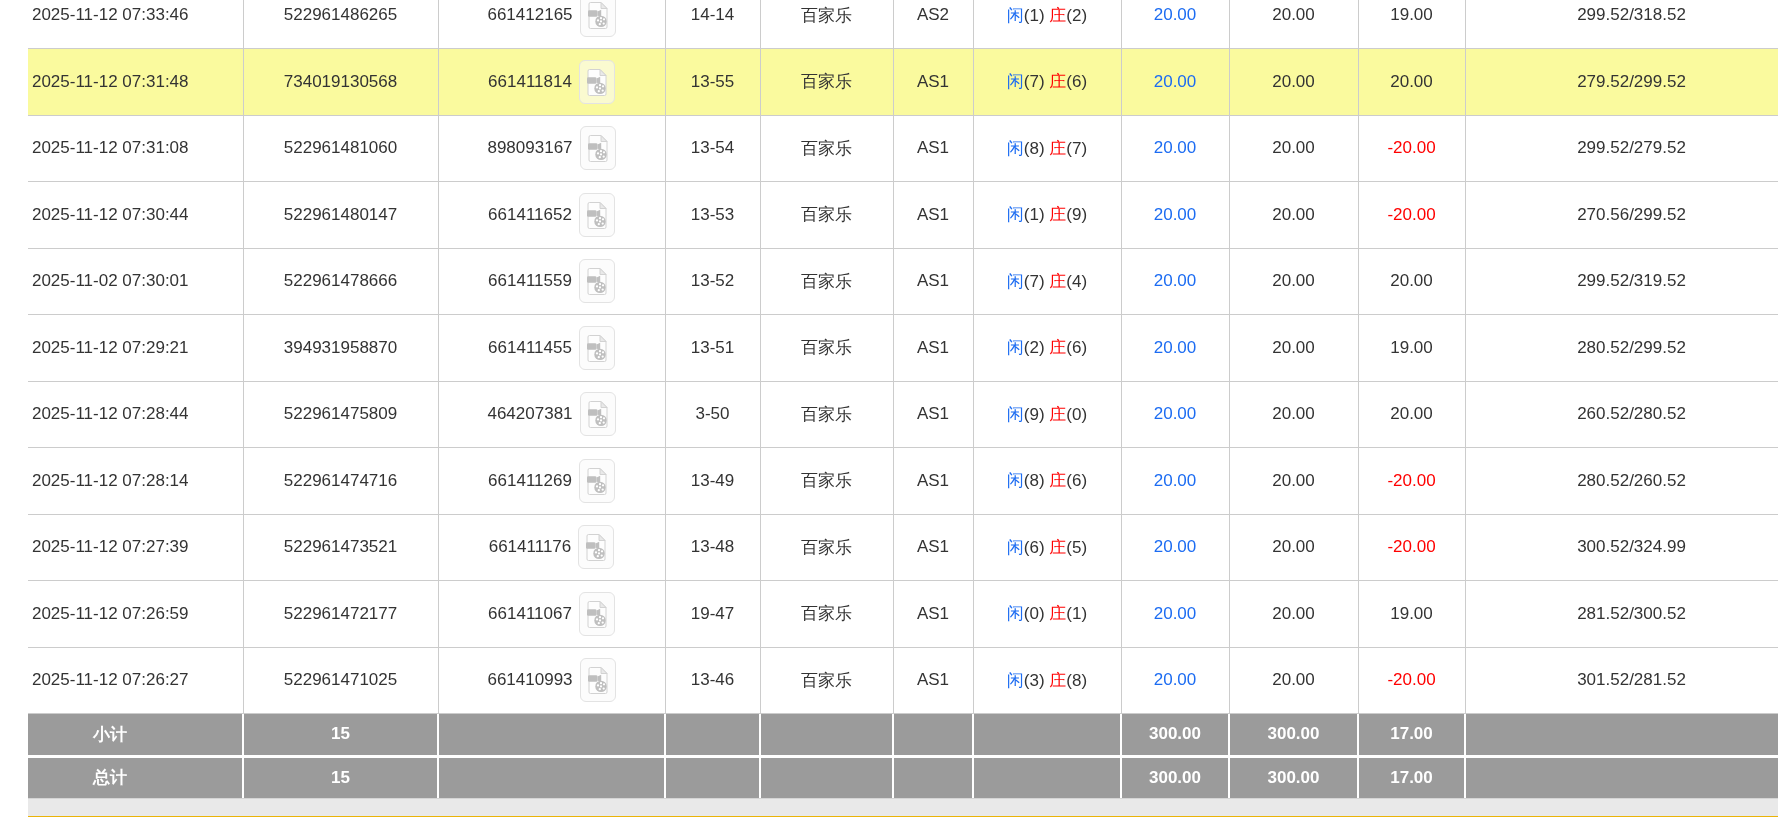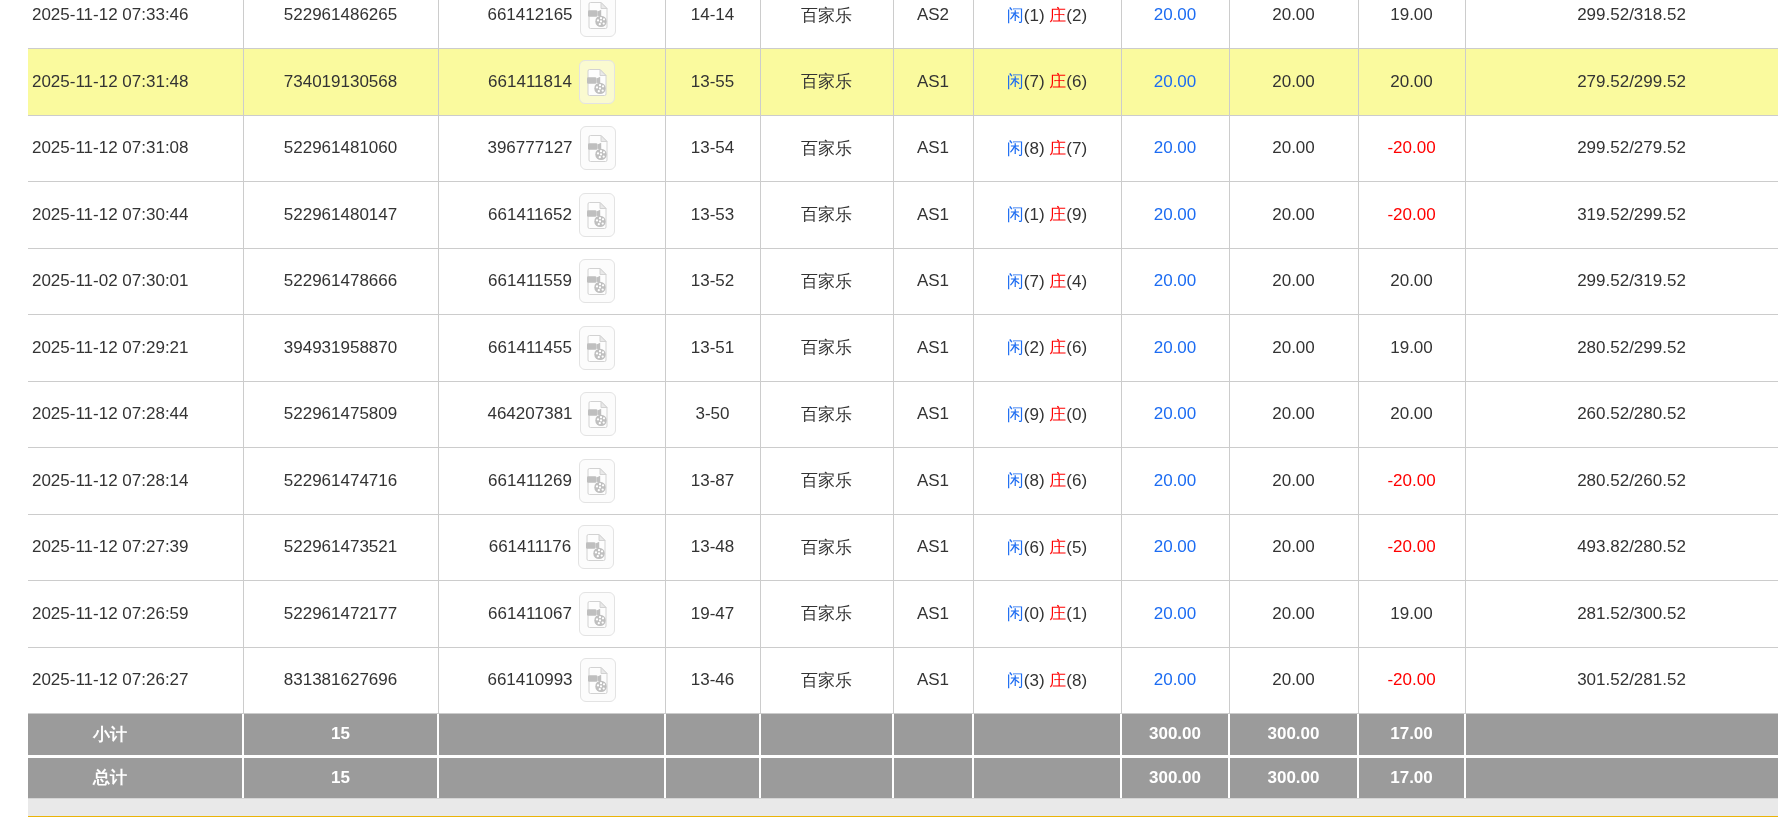--- a/index.html
+++ b/index.html
@@ -119,21 +119,21 @@
             <td><span class="link">20.00</span></td>
             <td><span>20.00</span></td>
             <td><span>20.00</span></td>
             <td><span>279.52/299.52</span></td>
           </tr>
           <tr>
             <td><span>2025-11-12 07:31:08</span></td>
             <td><span>522961481060</span></td>
             <td>
               <div class="gno">
-                <span>396777127</span>
+                <span>898093167</span>
                 <span class="icon-btn">
                   <svg width="22" height="28" viewBox="0 0 22 28">
                     <path d="M3.5 1.5 h10.5 l6 6 v18.5 a1.5 1.5 0 0 1 -1.5 1.5 h-15 a1.5 1.5 0 0 1 -1.5 -1.5 v-23 a1.5 1.5 0 0 1 1.5 -1.5 z" fill="#fdfdfd" stroke="#d2d2d2"></path>
                     <path d="M14 1.5 l6 6 h-6 z" fill="#e9e9e9" stroke="#d2d2d2"></path>
                     <rect x="1" y="9.2" width="9.5" height="6.6" rx="1.3" fill="#bfbfbf"></rect>
                     <path d="M10.5 10.6 L14.2 8.8 v7.4 l-3.7 -1.8 z" fill="#bfbfbf"></path>
                     <circle cx="14" cy="20.4" r="5.7" fill="#bfbfbf"></circle>
                     <circle cx="14" cy="20.4" r="1.1" fill="#fff"></circle>
                     <circle cx="14" cy="17.2" r="1.15" fill="#fff"></circle>
                     <circle cx="11" cy="19.4" r="1.15" fill="#fff"></circle>
@@ -176,21 +176,21 @@
                 </span>
               </div>
             </td>
             <td><span>13-53</span></td>
             <td><span>百家乐</span></td>
             <td><span>AS1</span></td>
             <td><span class="xian">闲</span><span>(1)</span> <span class="zhuang">庄</span><span>(9)</span></td>
             <td><span class="link">20.00</span></td>
             <td><span>20.00</span></td>
             <td><span class="neg">-20.00</span></td>
-            <td><span>319.52/299.52</span></td>
+            <td><span>270.56/299.52</span></td>
           </tr>
           <tr>
             <td><span>2025-11-02 07:30:01</span></td>
             <td><span>522961478666</span></td>
             <td>
               <div class="gno">
                 <span>661411559</span>
                 <span class="icon-btn">
                   <svg width="22" height="28" viewBox="0 0 22 28">
                     <path d="M3.5 1.5 h10.5 l6 6 v18.5 a1.5 1.5 0 0 1 -1.5 1.5 h-15 a1.5 1.5 0 0 1 -1.5 -1.5 v-23 a1.5 1.5 0 0 1 1.5 -1.5 z" fill="#fdfdfd" stroke="#d2d2d2"></path>
@@ -297,21 +297,21 @@
                     <circle cx="14" cy="20.4" r="1.1" fill="#fff"></circle>
                     <circle cx="14" cy="17.2" r="1.15" fill="#fff"></circle>
                     <circle cx="11" cy="19.4" r="1.15" fill="#fff"></circle>
                     <circle cx="12.8" cy="23.2" r="1.15" fill="#fff"></circle>
                     <circle cx="16.7" cy="22.6" r="1.15" fill="#fff"></circle>
                     <circle cx="17" cy="18.3" r="1.15" fill="#fff"></circle>
                   </svg>
                 </span>
               </div>
             </td>
-            <td><span>13-87</span></td>
+            <td><span>13-49</span></td>
             <td><span>百家乐</span></td>
             <td><span>AS1</span></td>
             <td><span class="xian">闲</span><span>(8)</span> <span class="zhuang">庄</span><span>(6)</span></td>
             <td><span class="link">20.00</span></td>
             <td><span>20.00</span></td>
             <td><span class="neg">-20.00</span></td>
             <td><span>280.52/260.52</span></td>
           </tr>
           <tr>
             <td><span>2025-11-12 07:27:39</span></td>
@@ -336,21 +336,21 @@
                 </span>
               </div>
             </td>
             <td><span>13-48</span></td>
             <td><span>百家乐</span></td>
             <td><span>AS1</span></td>
             <td><span class="xian">闲</span><span>(6)</span> <span class="zhuang">庄</span><span>(5)</span></td>
             <td><span class="link">20.00</span></td>
             <td><span>20.00</span></td>
             <td><span class="neg">-20.00</span></td>
-            <td><span>493.82/280.52</span></td>
+            <td><span>300.52/324.99</span></td>
           </tr>
           <tr>
             <td><span>2025-11-12 07:26:59</span></td>
             <td><span>522961472177</span></td>
             <td>
               <div class="gno">
                 <span>661411067</span>
                 <span class="icon-btn">
                   <svg width="22" height="28" viewBox="0 0 22 28">
                     <path d="M3.5 1.5 h10.5 l6 6 v18.5 a1.5 1.5 0 0 1 -1.5 1.5 h-15 a1.5 1.5 0 0 1 -1.5 -1.5 v-23 a1.5 1.5 0 0 1 1.5 -1.5 z" fill="#fdfdfd" stroke="#d2d2d2"></path>
@@ -372,21 +372,21 @@
             <td><span>百家乐</span></td>
             <td><span>AS1</span></td>
             <td><span class="xian">闲</span><span>(0)</span> <span class="zhuang">庄</span><span>(1)</span></td>
             <td><span class="link">20.00</span></td>
             <td><span>20.00</span></td>
             <td><span>19.00</span></td>
             <td><span>281.52/300.52</span></td>
           </tr>
           <tr>
             <td><span>2025-11-12 07:26:27</span></td>
-            <td><span>831381627696</span></td>
+            <td><span>522961471025</span></td>
             <td>
               <div class="gno">
                 <span>661410993</span>
                 <span class="icon-btn">
                   <svg width="22" height="28" viewBox="0 0 22 28">
                     <path d="M3.5 1.5 h10.5 l6 6 v18.5 a1.5 1.5 0 0 1 -1.5 1.5 h-15 a1.5 1.5 0 0 1 -1.5 -1.5 v-23 a1.5 1.5 0 0 1 1.5 -1.5 z" fill="#fdfdfd" stroke="#d2d2d2"></path>
                     <path d="M14 1.5 l6 6 h-6 z" fill="#e9e9e9" stroke="#d2d2d2"></path>
                     <rect x="1" y="9.2" width="9.5" height="6.6" rx="1.3" fill="#bfbfbf"></rect>
                     <path d="M10.5 10.6 L14.2 8.8 v7.4 l-3.7 -1.8 z" fill="#bfbfbf"></path>
                     <circle cx="14" cy="20.4" r="5.7" fill="#bfbfbf"></circle>

